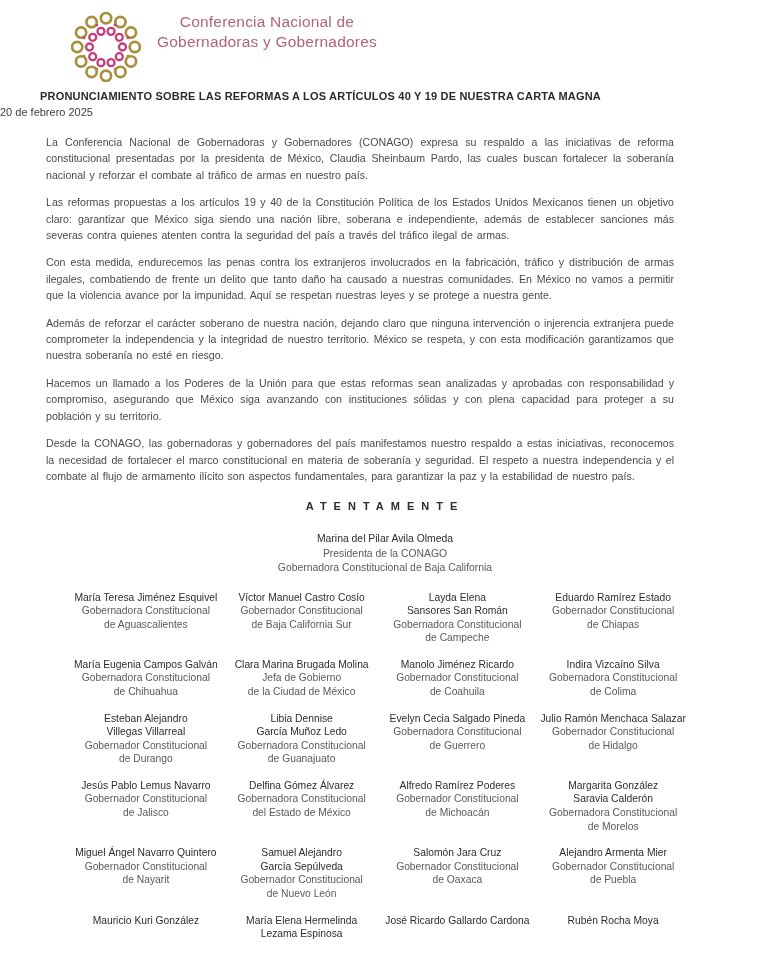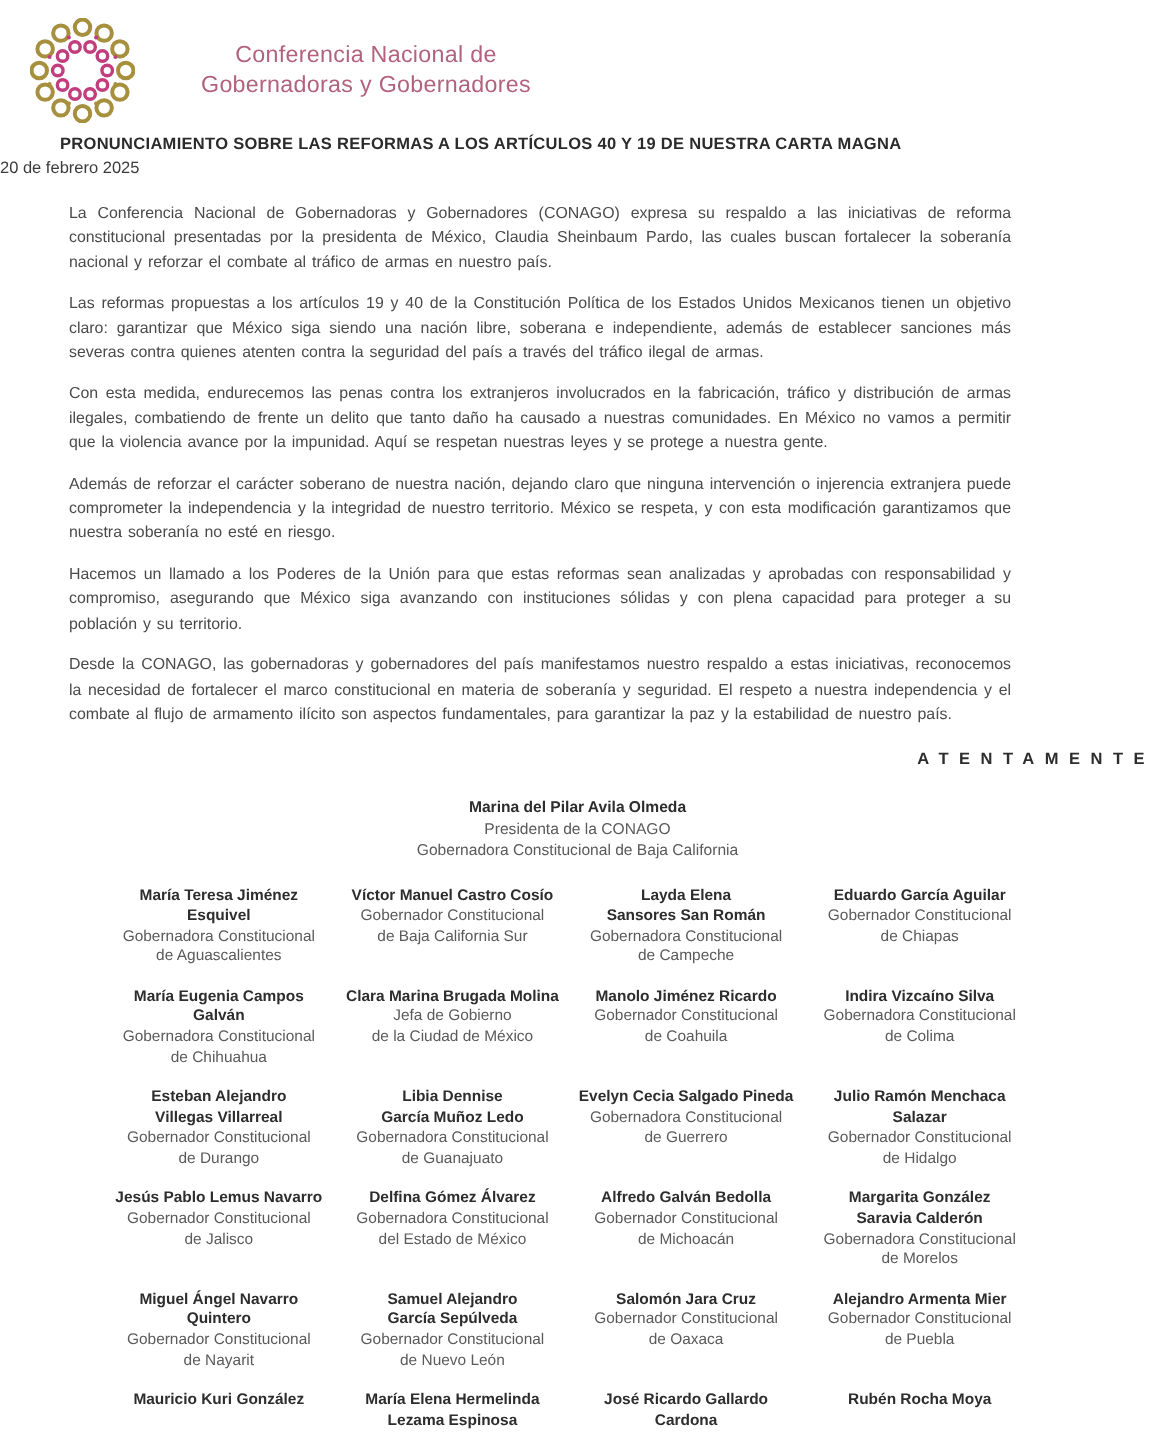--- a/index.html
+++ b/index.html
@@ -1,43 +1,43 @@
 <!DOCTYPE html>
 <html><head>
 <meta charset="utf-8">
 <style>
   html,body{margin:0;padding:0;background:#e8e8e8;}
   .page{
     width:770px;height:962px;background:#ffffff;margin:0 auto;position:relative;
     font-family:"Liberation Sans","DejaVu Sans",sans-serif;color:#4a4a4a;overflow:hidden;
     box-sizing:border-box;
   }
-  .header{display:flex;align-items:center;padding:12px 0 0 20px;gap:28px;}
+  .header{display:flex;align-items:flex-start;padding:12px 0 0 71px;}
   .logo{width:70px;height:70px;flex:0 0 auto;}
   .org-name{
     color:#b2627e;font-size:15.5px;line-height:1.3;text-align:center;
     margin-left:16px;font-weight:500;letter-spacing:.2px;
   }
   .doc-title{
     text-align:left;font-weight:bold;font-size:11px;color:#2b2b2b;
     margin:8px 40px 0;letter-spacing:.2px;
   }
   .doc-date{text-align:left;font-size:11px;color:#3c3c3c;margin-top:4px;}
   .body-text{margin:16px 96px 0 46px;}
   .body-text p{
     font-size:10.6px;line-height:1.55;text-align:justify;color:#4a4a4a;
     margin:0 0 11px 0;word-spacing:1px;
   }
   .atentamente{
-    text-align:right;font-weight:bold;font-size:11px;color:#2d2d2d;
+    text-align:center;font-weight:bold;font-size:11px;color:#2d2d2d;
     letter-spacing:7px;margin-top:16px;
   }
   .lead-sig{text-align:center;margin-top:20px;font-size:10.4px;line-height:1.32;}
   .lead-sig .sig-name{margin-bottom:1px;}
-  .sig-name{font-weight:bold;color:#2d2d2d;white-space:pre-line;}
+  .sig-name{font-weight:normal;color:#2d2d2d;white-space:pre-line;}
   .sig-role{color:#5a5a5a;white-space:pre-line;}
   .sig-grid{
     display:grid;grid-template-columns:repeat(4,1fr);
     margin:16px 84px 0 73px;column-gap:10px;row-gap:13px;
     text-align:center;font-size:10.3px;line-height:1.32;
   }
   .sig{align-self:start;}
 </style>
 </head>
 <body>
@@ -122,21 +122,21 @@
       <div class="sig-role">Gobernador Constitucional
 de Baja California Sur</div>
     </div>
     <div class="sig">
       <div class="sig-name">Layda Elena
 Sansores San Román</div>
       <div class="sig-role">Gobernadora Constitucional
 de Campeche</div>
     </div>
     <div class="sig">
-      <div class="sig-name">Eduardo García Aguilar</div>
+      <div class="sig-name">Eduardo Ramírez Estado</div>
       <div class="sig-role">Gobernador Constitucional
 de Chiapas</div>
     </div>
     <div class="sig">
       <div class="sig-name">María Eugenia Campos Galván</div>
       <div class="sig-role">Gobernadora Constitucional
 de Chihuahua</div>
     </div>
     <div class="sig">
       <div class="sig-name">Clara Marina Brugada Molina</div>
@@ -179,21 +179,21 @@
       <div class="sig-name">Jesús Pablo Lemus Navarro</div>
       <div class="sig-role">Gobernador Constitucional
 de Jalisco</div>
     </div>
     <div class="sig">
       <div class="sig-name">Delfina Gómez Álvarez</div>
       <div class="sig-role">Gobernadora Constitucional
 del Estado de México</div>
     </div>
     <div class="sig">
-      <div class="sig-name">Alfredo Galván Bedolla</div>
+      <div class="sig-name">Alfredo Ramírez Poderes</div>
       <div class="sig-role">Gobernador Constitucional
 de Michoacán</div>
     </div>
     <div class="sig">
       <div class="sig-name">Margarita González
 Saravia Calderón</div>
       <div class="sig-role">Gobernadora Constitucional
 de Morelos</div>
     </div>
     <div class="sig">

